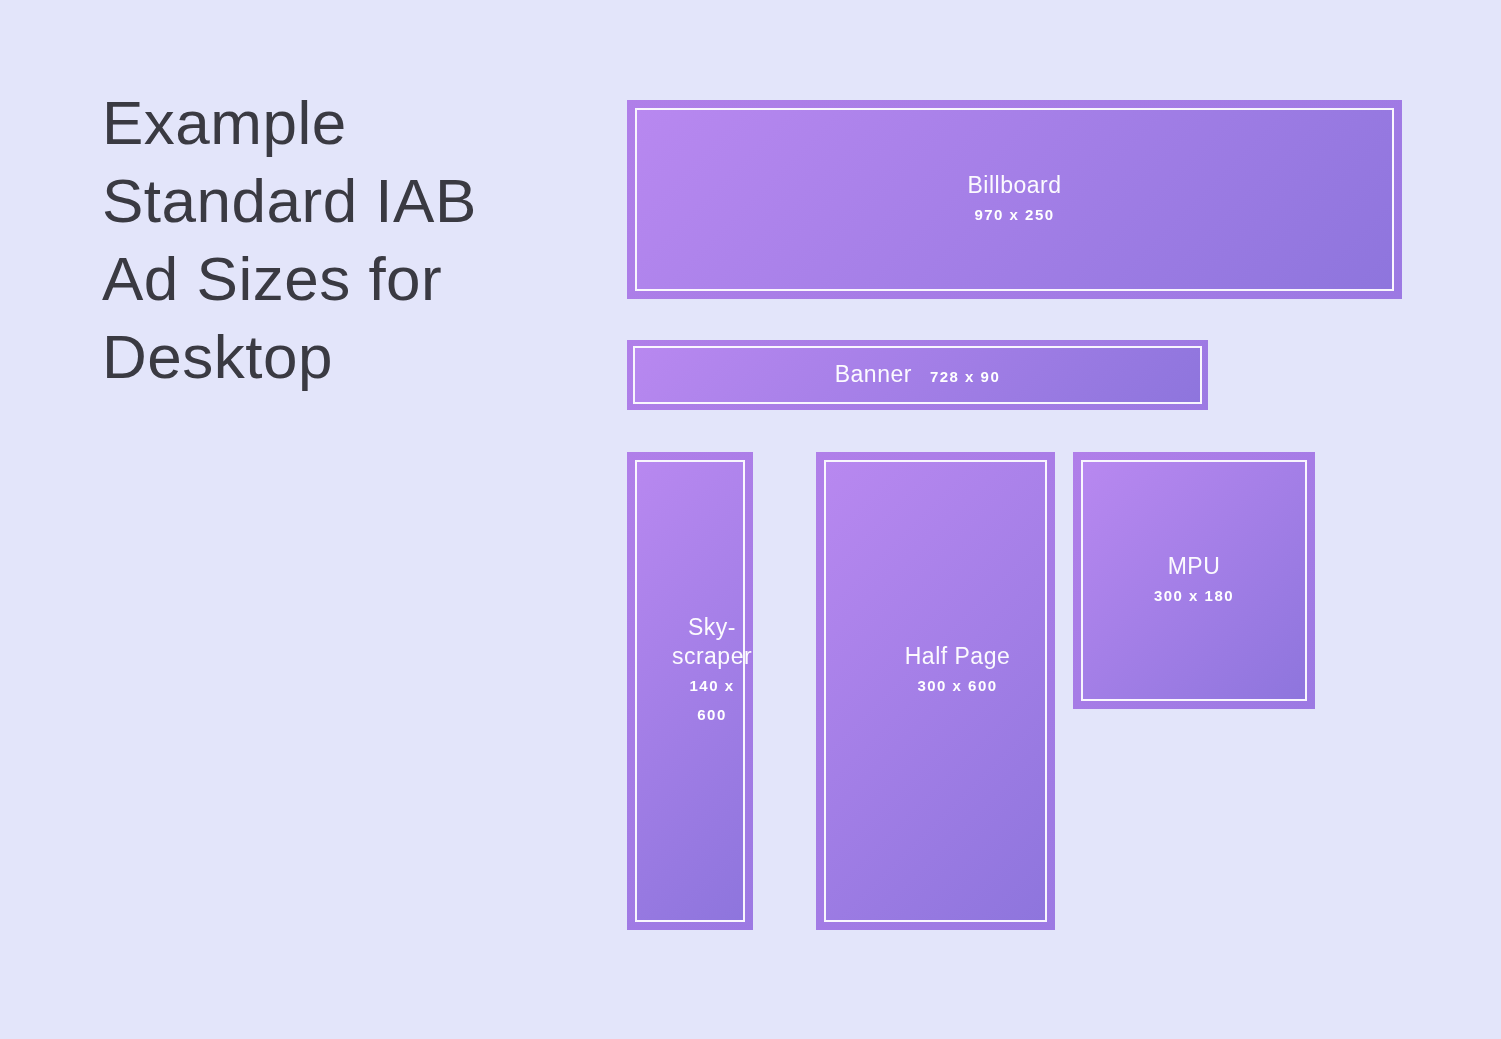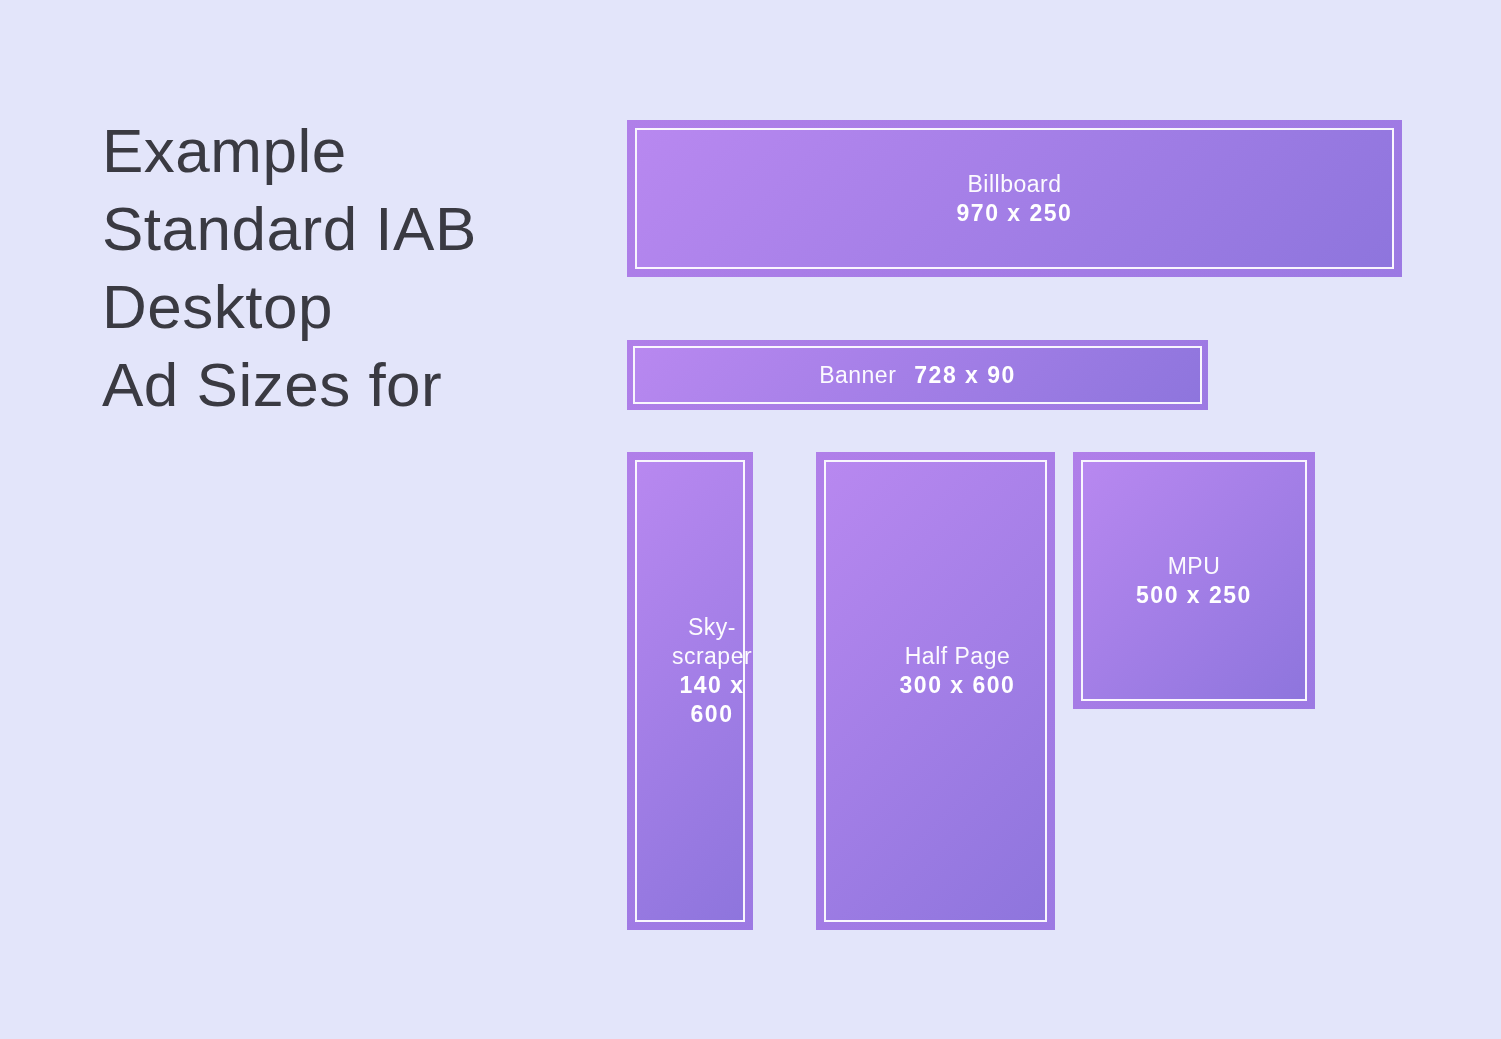--- a/index.html
+++ b/index.html
@@ -15,21 +15,20 @@
   
   .title {
     position: absolute;
     left: 102px;
     top: 84px;
     font-size: 62px;
     line-height: 78px;
     font-weight: 300;
     color: #3a3a42;
     letter-spacing: 0.5px;
-    margin-top: 28px;
   }
 
   
   .ad {
     position: absolute;
     background: linear-gradient(135deg, #b07fe9 0%, #9c79e3 100%);
   }
   .ad .inner {
     position: absolute;
     inset: 8px;
@@ -49,51 +48,51 @@
   .ad.tall .ad-text { transform: translateY(-20px); margin-left: 44px; }
   .ad.sky .ad-text { max-width: 96px; }
 
   .ad-label {
     font-size: 23px;
     font-weight: 300;
     color: rgba(255,255,255,0.96);
     letter-spacing: 0.5px;
   }
   .ad-size {
-    font-size: 23px;
+    font-size: 15px;
     font-weight: 700;
     color: #ffffff;
     letter-spacing: 1.5px;
   }
 
   
   .banner-row {
     display: flex;
     align-items: baseline;
     gap: 18px;
     line-height: 29px;
   }
 
   
-  .billboard { left: 627px; top: 100px; width: 775px; height: 157px; margin-top: 20px; }
+  .billboard { left: 627px; top: 100px; width: 775px; height: 199px; }
   .banner    { left: 627px; top: 340px; width: 581px; height: 70px;  }
   .sky       { left: 627px; top: 452px; width: 126px; height: 478px; }
   .halfpage  { left: 816px; top: 452px; width: 239px; height: 478px; }
   .mpu       { left: 1073px; top: 452px; width: 242px; height: 257px; }
 </style>
 </head>
 <body>
 
 <div class="canvas">
 
   <div class="title">
     <div>Example</div>
     <div>Standard IAB</div>
+    <div>Ad Sizes for</div>
     <div>Desktop</div>
-    <div>Ad Sizes for</div>
   </div>
 
   <div class="ad billboard">
     <div class="inner">
       <div class="ad-text">
         <div class="ad-label">Billboard</div>
         <div class="ad-size">970 x 250</div>
       </div>
     </div>
   </div>
@@ -122,18 +121,18 @@
         <div class="ad-label">Half Page</div>
         <div class="ad-size">300 x 600</div>
       </div>
     </div>
   </div>
 
   <div class="ad mpu">
     <div class="inner">
       <div class="ad-text">
         <div class="ad-label">MPU</div>
-        <div class="ad-size">500 x 250</div>
+        <div class="ad-size">300 x 180</div>
       </div>
     </div>
   </div>
 
 </div>
 
 </body></html>

